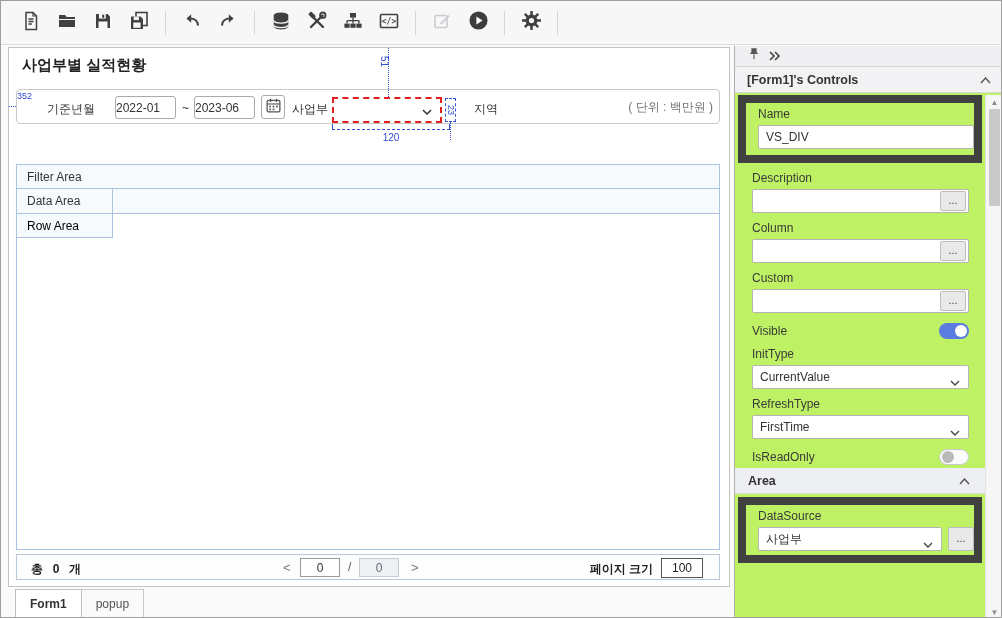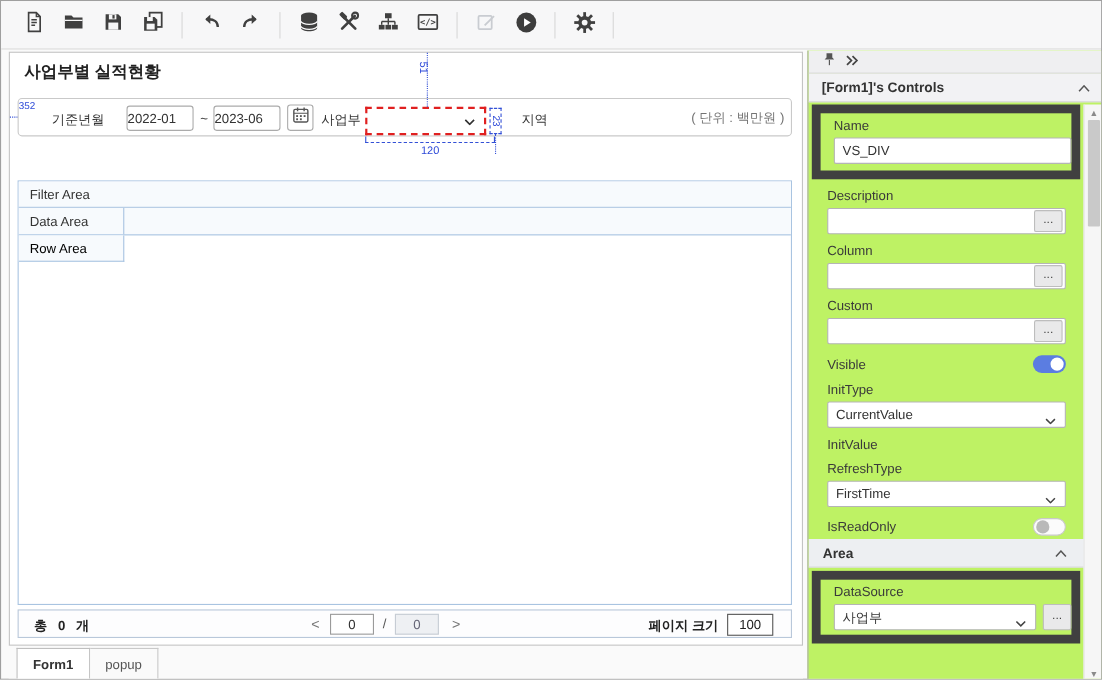--- a/index.html
+++ b/index.html
@@ -382,21 +382,20 @@
           <div class="fld-label">InitType</div>
           <div class="selbox">
             <span>CurrentValue</span>
             <span class="chev"><svg width="10" height="6" viewBox="0 0 10 6">
                   <polyline points="1,1 5,5 9,1" stroke="#444" stroke-width="1.4" fill="none"></polyline>
                 </svg></span>
           </div>
         </div>
 
         <div class="fld">
-          <div class="fld-label">InitValue</div>
         </div>
 
         <div class="fld">
           <div class="fld-label">RefreshType</div>
           <div class="selbox">
             <span>FirstTime</span>
             <span class="chev"><svg width="10" height="6" viewBox="0 0 10 6">
                   <polyline points="1,1 5,5 9,1" stroke="#444" stroke-width="1.4" fill="none"></polyline>
                 </svg></span>
           </div>

